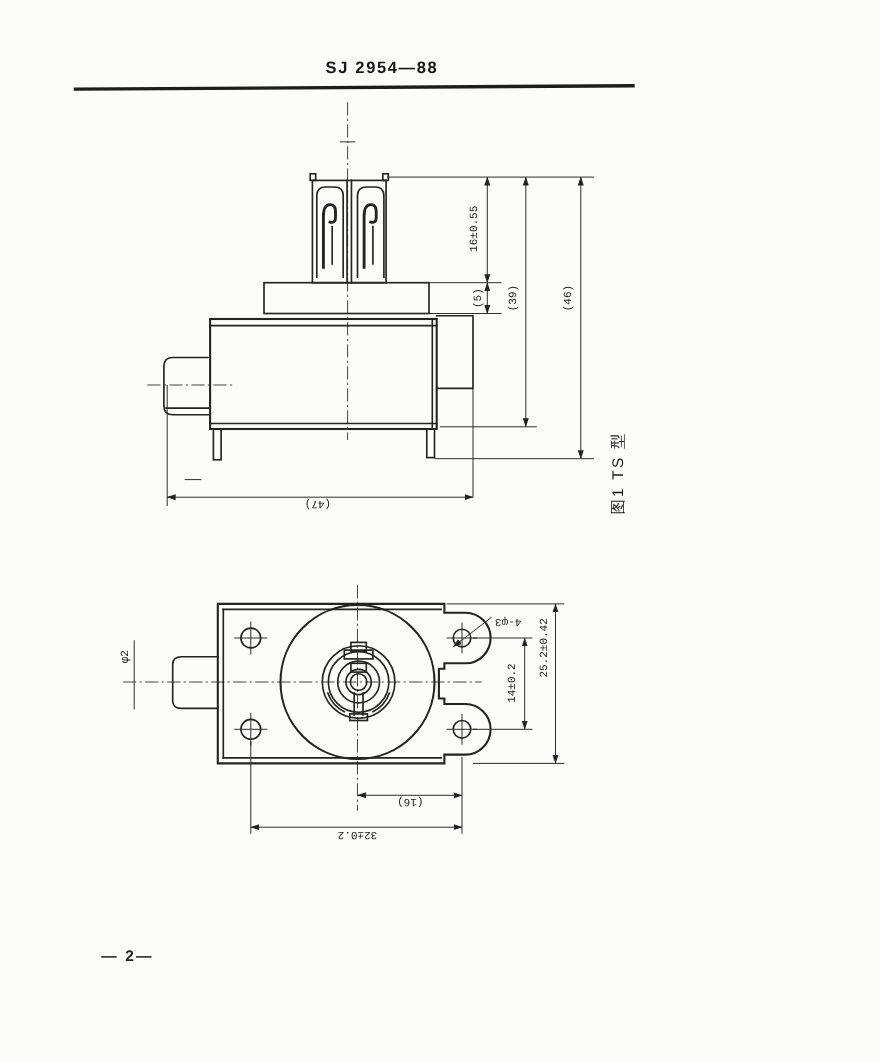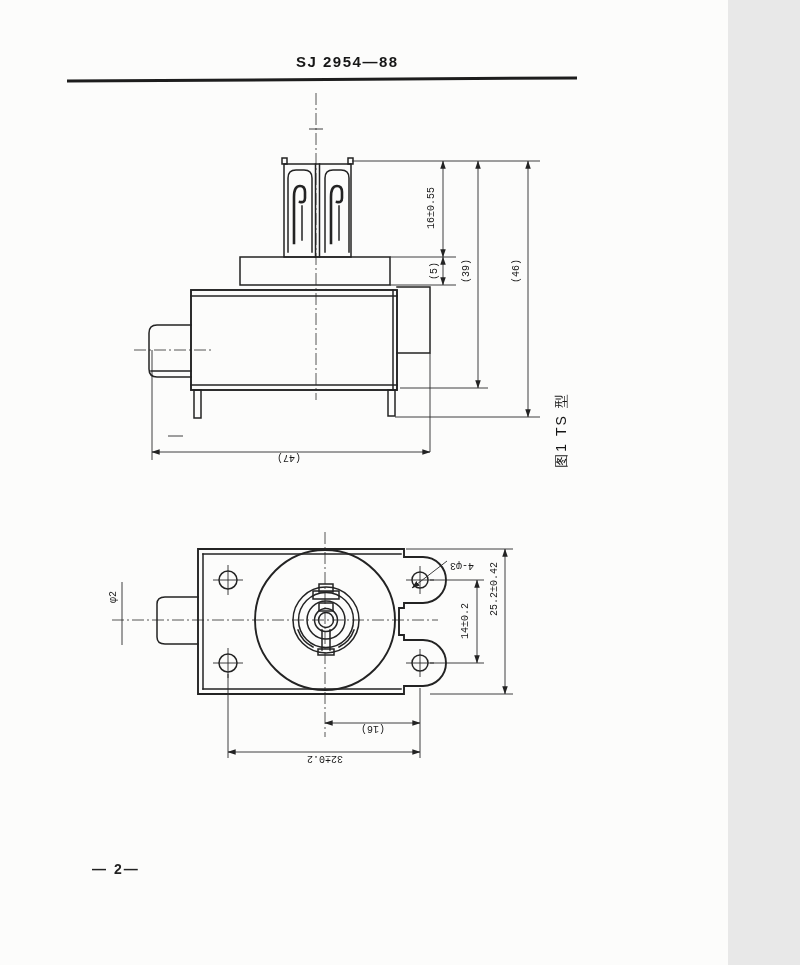--- a/index.html
+++ b/index.html
@@ -1,16 +1,16 @@
 <!DOCTYPE html>
 <html><head>
 <meta charset="utf-8">
 <style>
   html,body{margin:0;padding:0;background:#e8e8e8;}
-  #page{position:relative;width:728px;height:965px;background:#fcfcfb;overflow:hidden;
+  #page{position:relative;width:800px;height:965px;background:#fcfcfb;overflow:hidden;
         font-family:"Liberation Sans",sans-serif;color:#1c1c1c;}
   .hdr{position:absolute;left:296px;top:53px;font-weight:bold;font-size:15px;
        letter-spacing:1.5px;color:#161616;}
   .rule{position:absolute;left:67px;top:78px;width:510px;height:3px;background:#1d1d1d;
         transform:rotate(-0.35deg);}
   .wm{position:absolute;left:198px;top:130px;font-weight:bold;font-size:66px;
       letter-spacing:7px;color:#d8d8d8;user-select:none;}
   .pg{position:absolute;left:92px;top:861px;font-weight:bold;font-size:14px;letter-spacing:2px;color:#222;}
   svg{position:absolute;left:0;top:0;}
   .ink{stroke:#232323;fill:none;stroke-width:1.5;stroke-linecap:square;}

